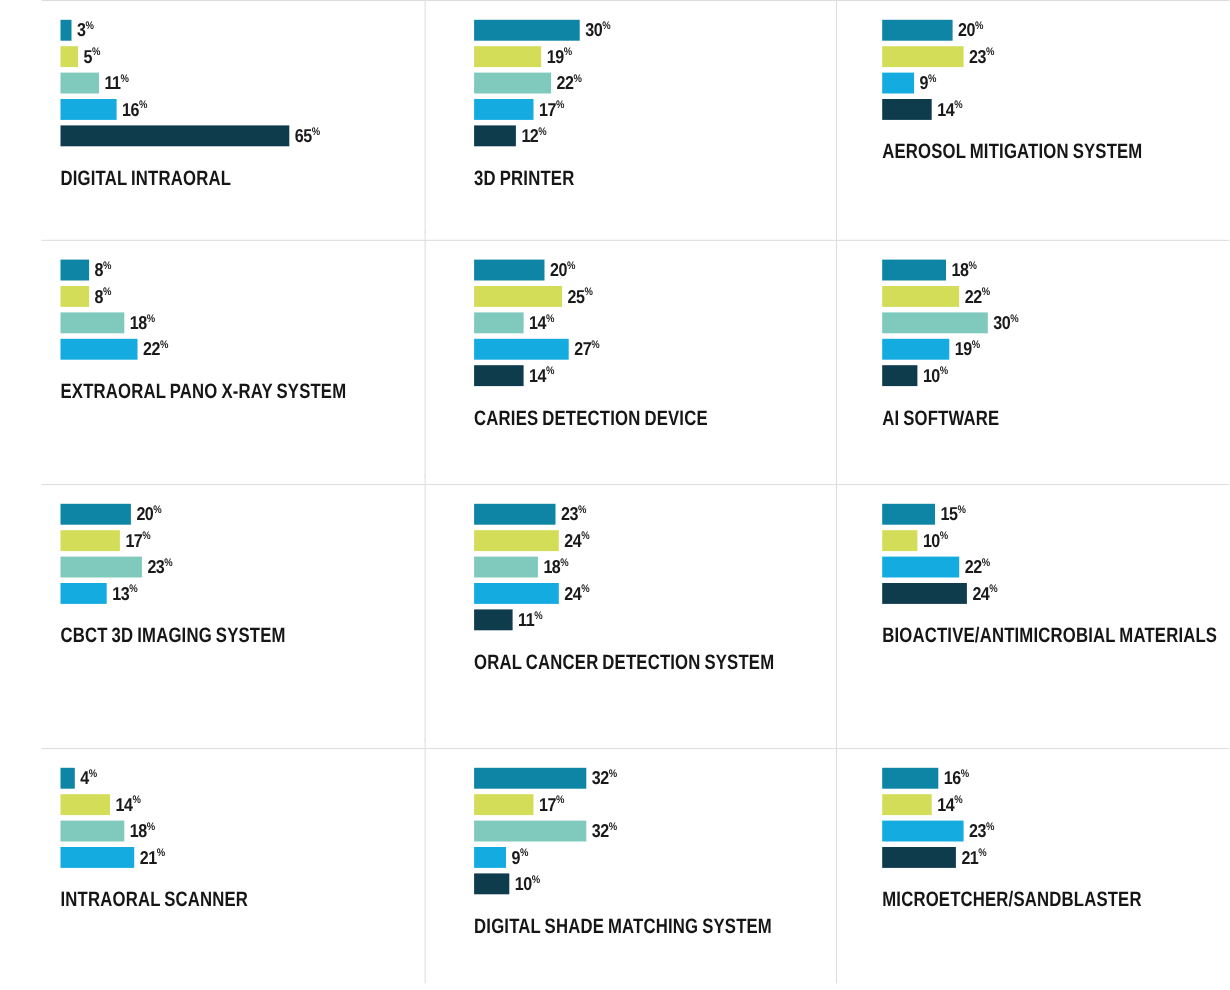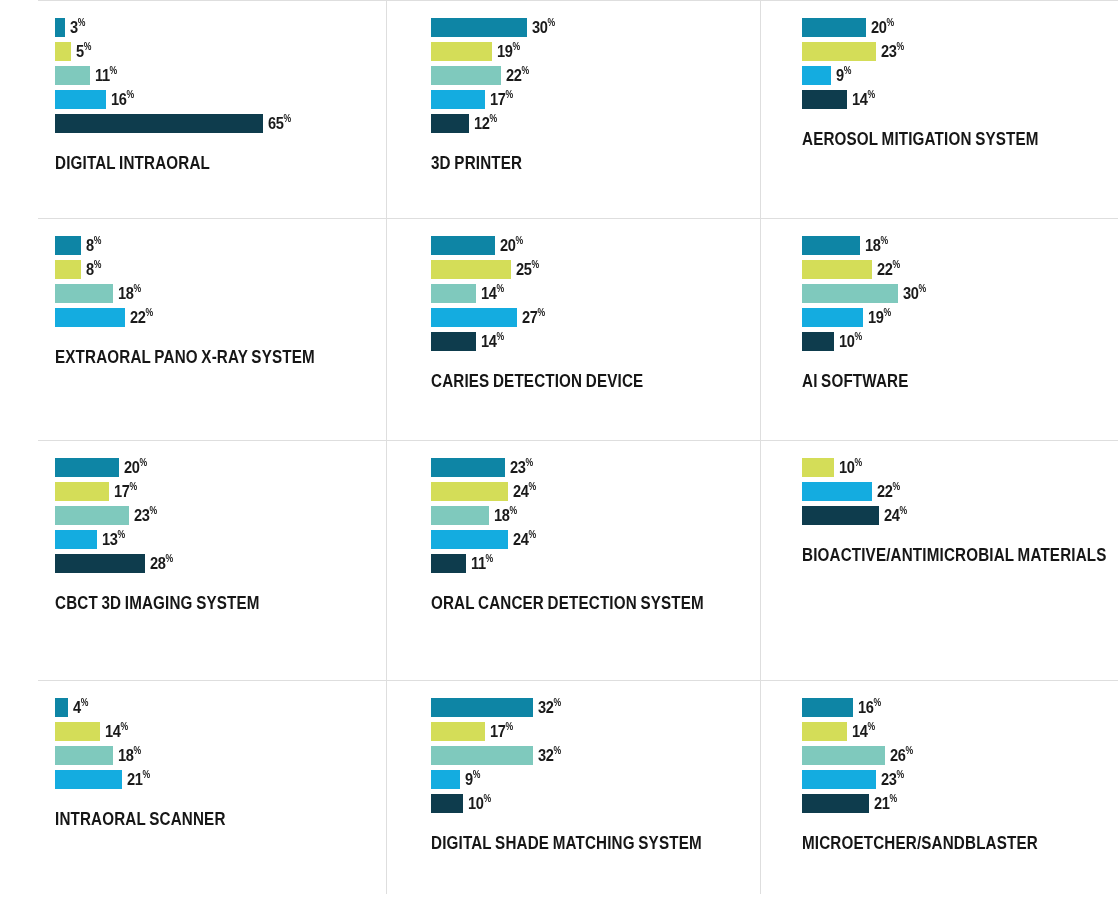--- a/index.html
+++ b/index.html
@@ -274,24 +274,20 @@
             <div class="bar-val">17<sup>%</sup></div>
           </div>
           <div class="bar-row">
             <div class="bar" style="width: 74px; background: rgb(127, 201, 189);"></div>
             <div class="bar-val">23<sup>%</sup></div>
           </div>
           <div class="bar-row">
             <div class="bar" style="width: 42px; background: rgb(20, 172, 224);"></div>
             <div class="bar-val">13<sup>%</sup></div>
           </div>
-          <div class="bar-row">
-            <div class="bar" style="width: 90px; background: rgb(14, 60, 77);"></div>
-            <div class="bar-val">28<sup>%</sup></div>
-          </div>
         </div>
         <div class="panel-label">CBCT 3D IMAGING SYSTEM</div>
       </div>
       <div class="panel col1">
         <div class="vrule"></div>
         <div class="bars">
           <div class="bar-row">
             <div class="bar" style="width: 74px; background: rgb(14, 133, 165);"></div>
             <div class="bar-val">23<sup>%</sup></div>
           </div>
@@ -310,20 +306,24 @@
           <div class="bar-row">
             <div class="bar" style="width: 35px; background: rgb(14, 60, 77);"></div>
             <div class="bar-val">11<sup>%</sup></div>
           </div>
         </div>
         <div class="panel-label">ORAL CANCER DETECTION SYSTEM</div>
       </div>
       <div class="panel col2">
         <div class="vrule"></div>
         <div class="bars">
+          <div class="bar-row">
+            <div class="bar" style="width: 48px; background: rgb(14, 133, 165);"></div>
+            <div class="bar-val">15<sup>%</sup></div>
+          </div>
           <div class="bar-row">
             <div class="bar" style="width: 32px; background: rgb(212, 221, 88);"></div>
             <div class="bar-val">10<sup>%</sup></div>
           </div>
           <div class="bar-row">
             <div class="bar" style="width: 70px; background: rgb(20, 172, 224);"></div>
             <div class="bar-val">22<sup>%</sup></div>
           </div>
           <div class="bar-row">
             <div class="bar" style="width: 77px; background: rgb(14, 60, 77);"></div>
@@ -387,24 +387,20 @@
         <div class="bars">
           <div class="bar-row">
             <div class="bar" style="width: 51px; background: rgb(14, 133, 165);"></div>
             <div class="bar-val">16<sup>%</sup></div>
           </div>
           <div class="bar-row">
             <div class="bar" style="width: 45px; background: rgb(212, 221, 88);"></div>
             <div class="bar-val">14<sup>%</sup></div>
           </div>
           <div class="bar-row">
-            <div class="bar" style="width: 83px; background: rgb(127, 201, 189);"></div>
-            <div class="bar-val">26<sup>%</sup></div>
-          </div>
-          <div class="bar-row">
             <div class="bar" style="width: 74px; background: rgb(20, 172, 224);"></div>
             <div class="bar-val">23<sup>%</sup></div>
           </div>
           <div class="bar-row">
             <div class="bar" style="width: 67px; background: rgb(14, 60, 77);"></div>
             <div class="bar-val">21<sup>%</sup></div>
           </div>
         </div>
         <div class="panel-label">MICROETCHER/SANDBLASTER</div>
       </div>

